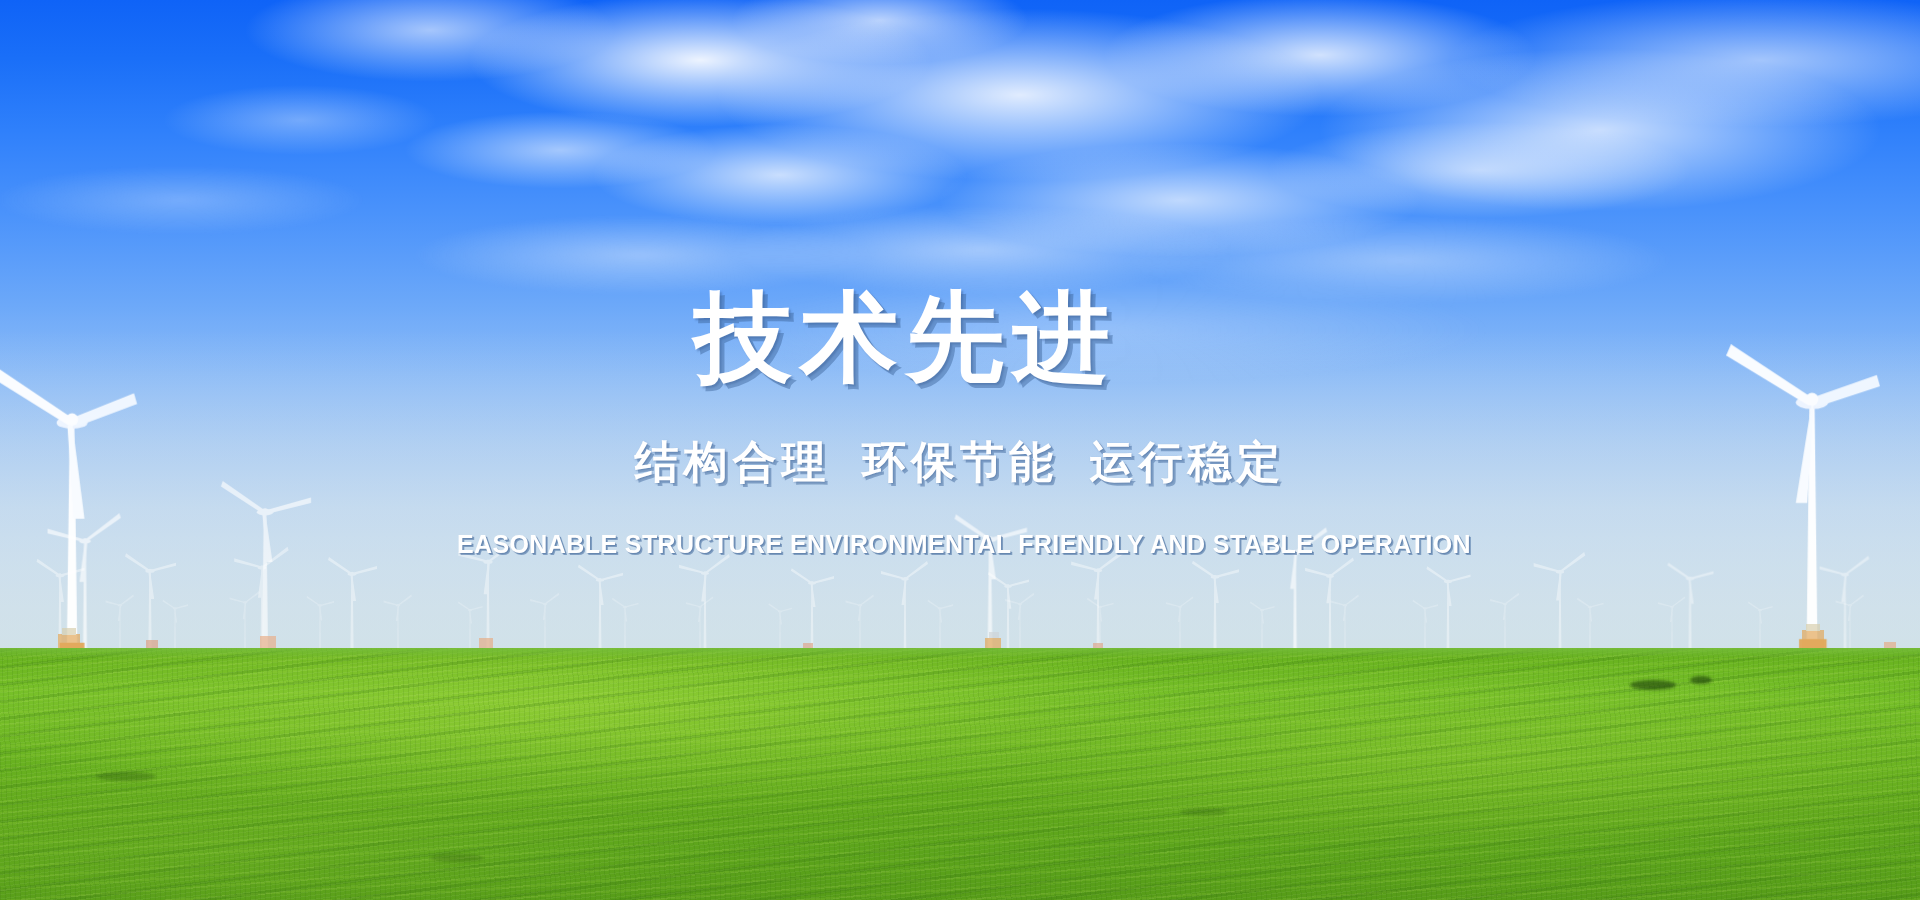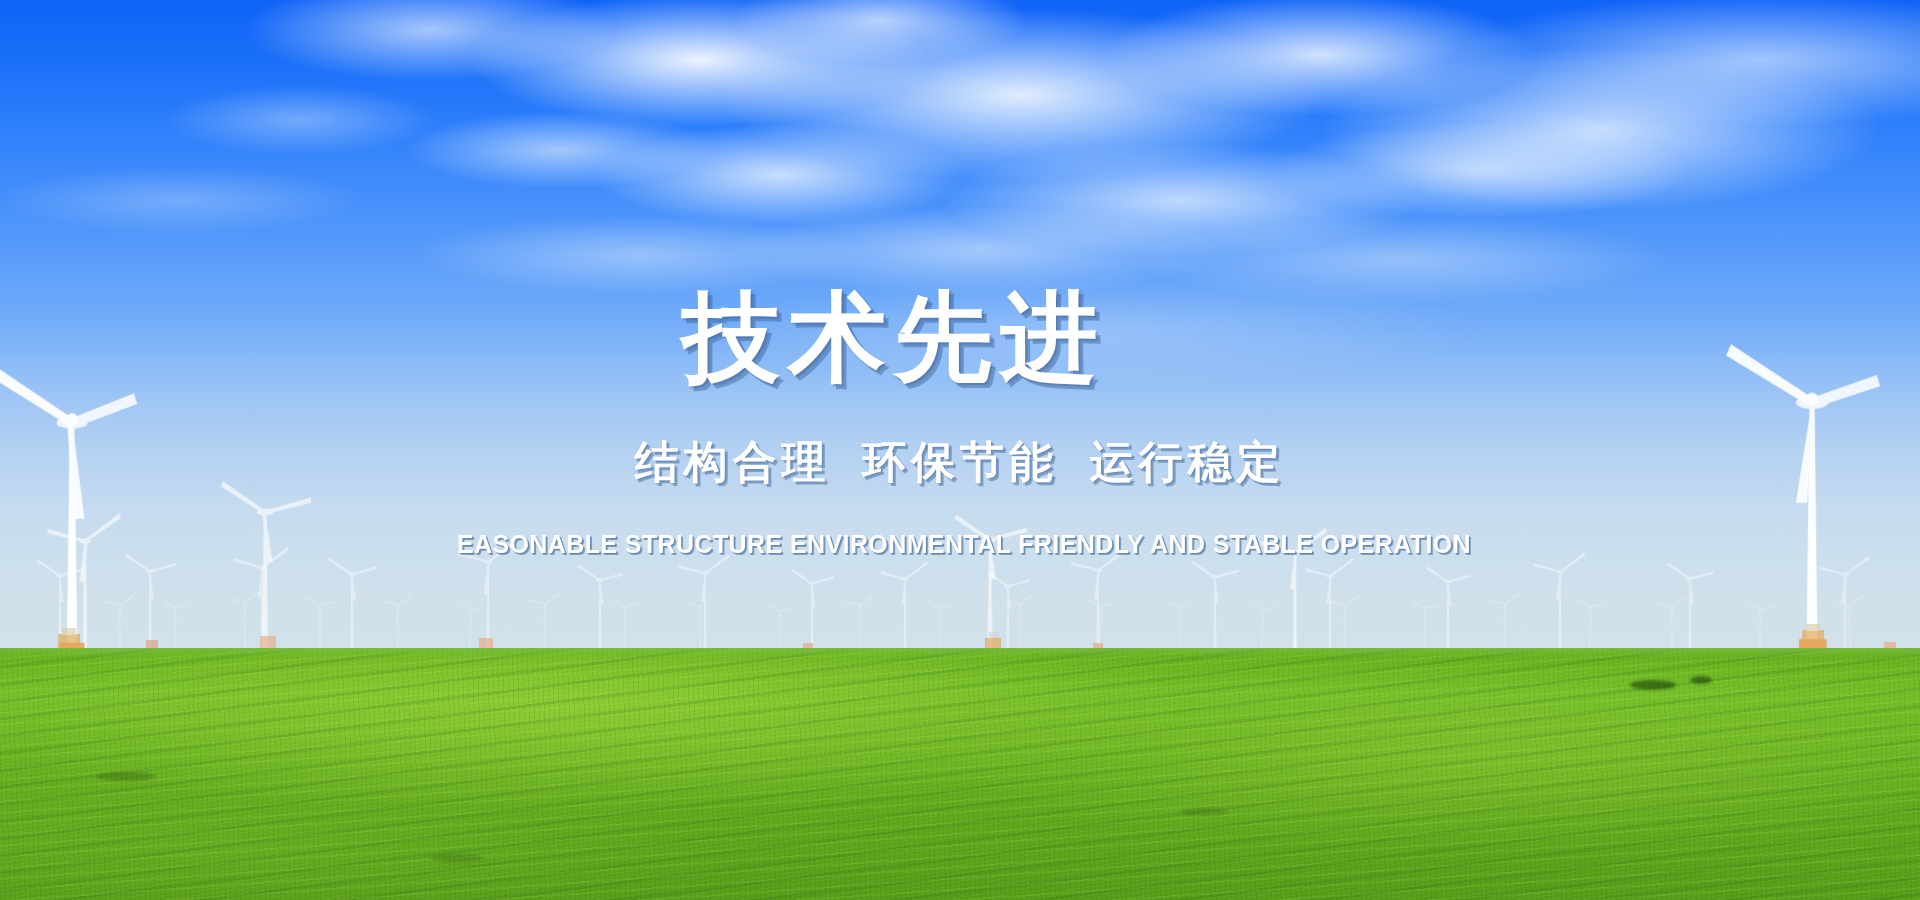--- a/index.html
+++ b/index.html
@@ -173,21 +173,21 @@
   .copy {
     position: absolute;
     left: 0;
     top: 0;
     width: 1920px;
     text-align: center;
     pointer-events: none;
   }
   .headline {
     position: absolute;
-    left: 0;
+    left: 12px;
     top: 282px;
     width: 1788px;
     font-size: 98px;
     line-height: 110px;
     font-weight: 700;
     letter-spacing: 8px;
     color: #ffffff;
     text-shadow: 5px 5px 0 rgba(58,98,150,.45), 2px 2px 2px rgba(40,70,120,.35);
   }
   .subline {

